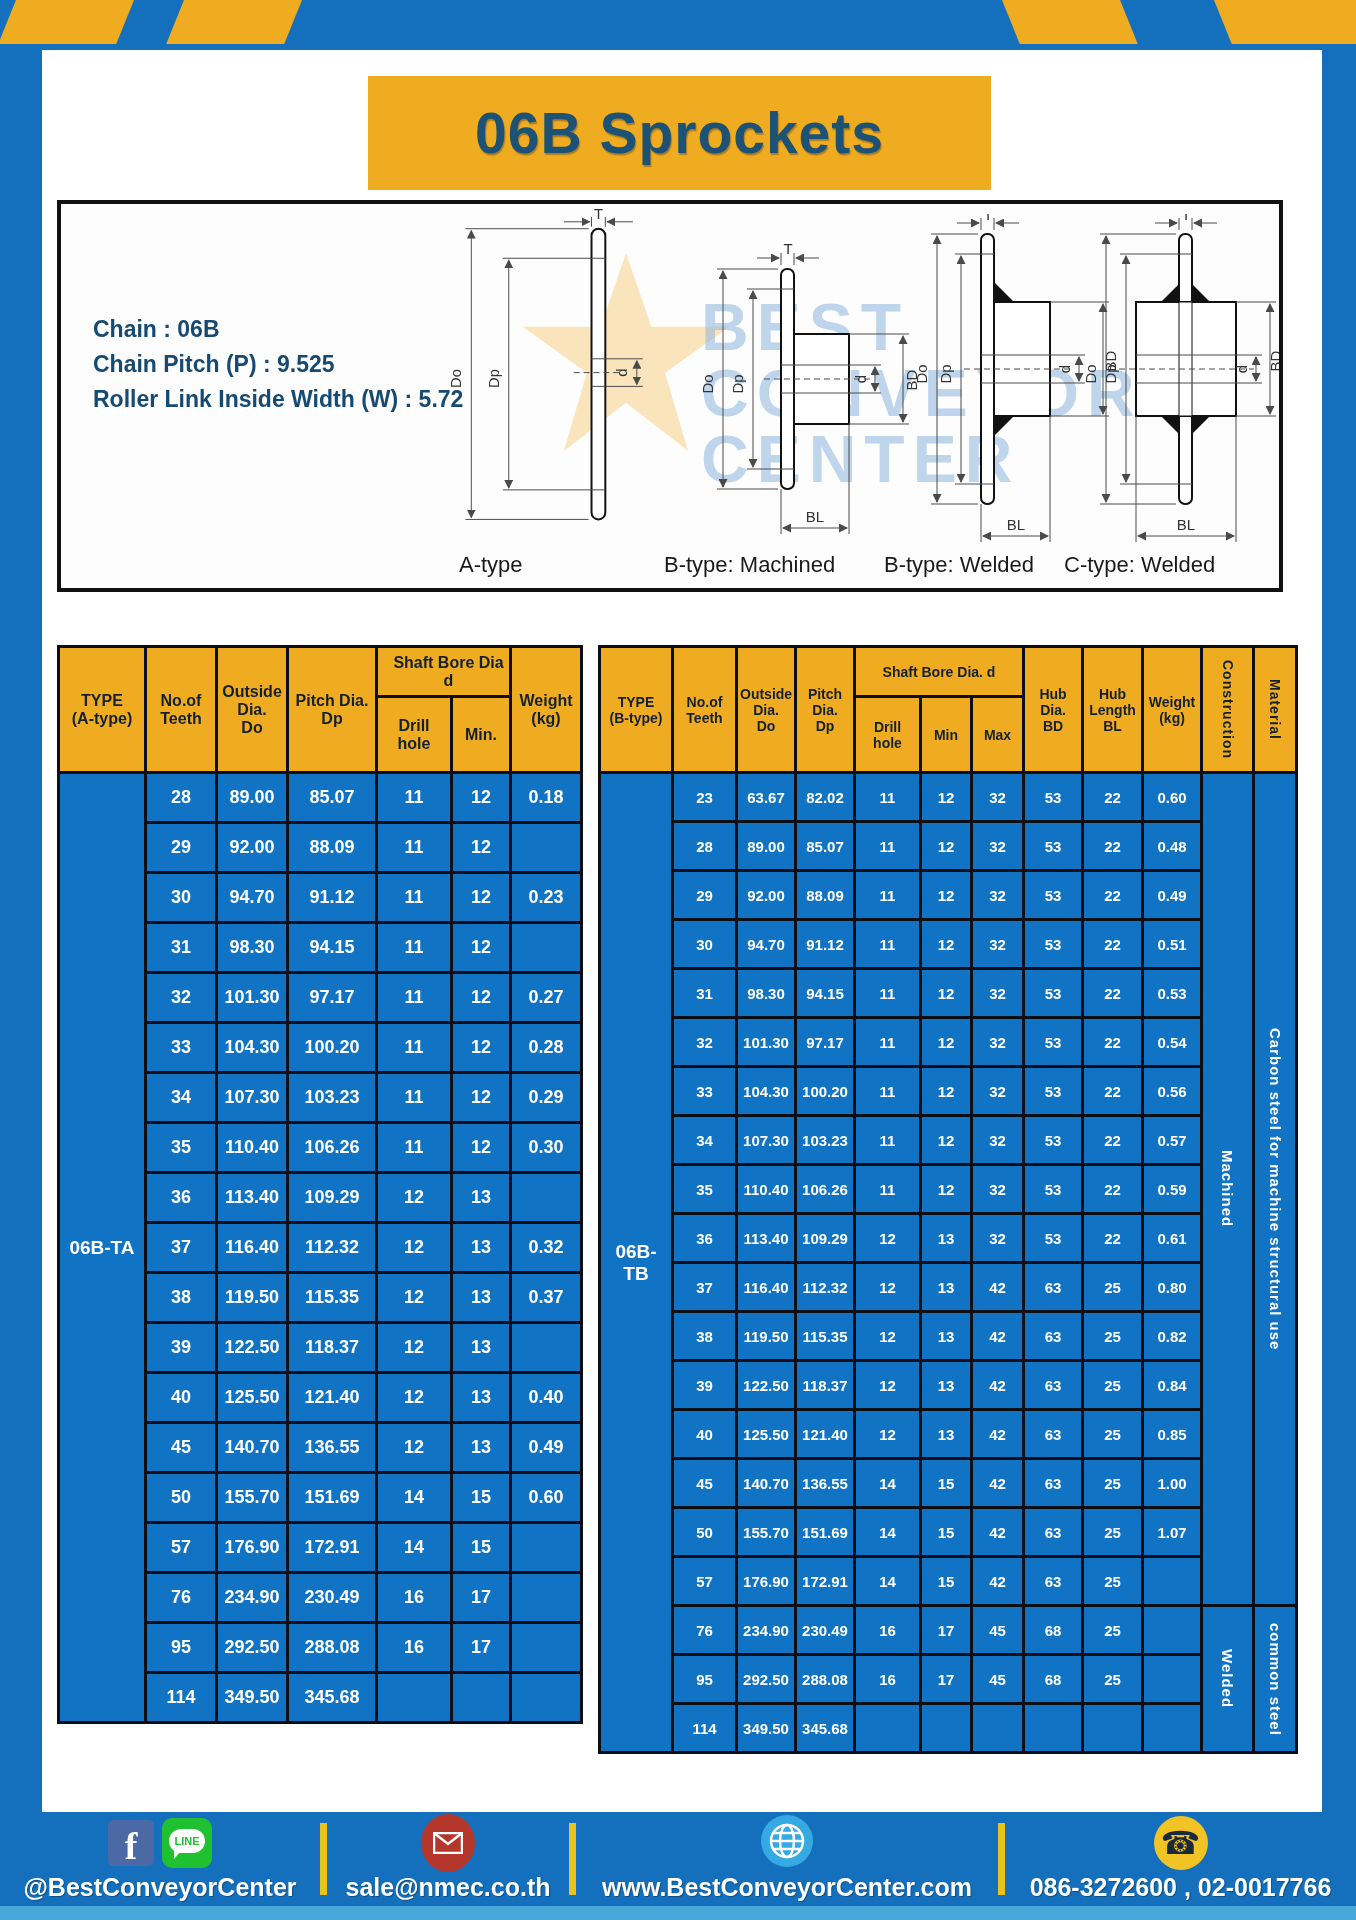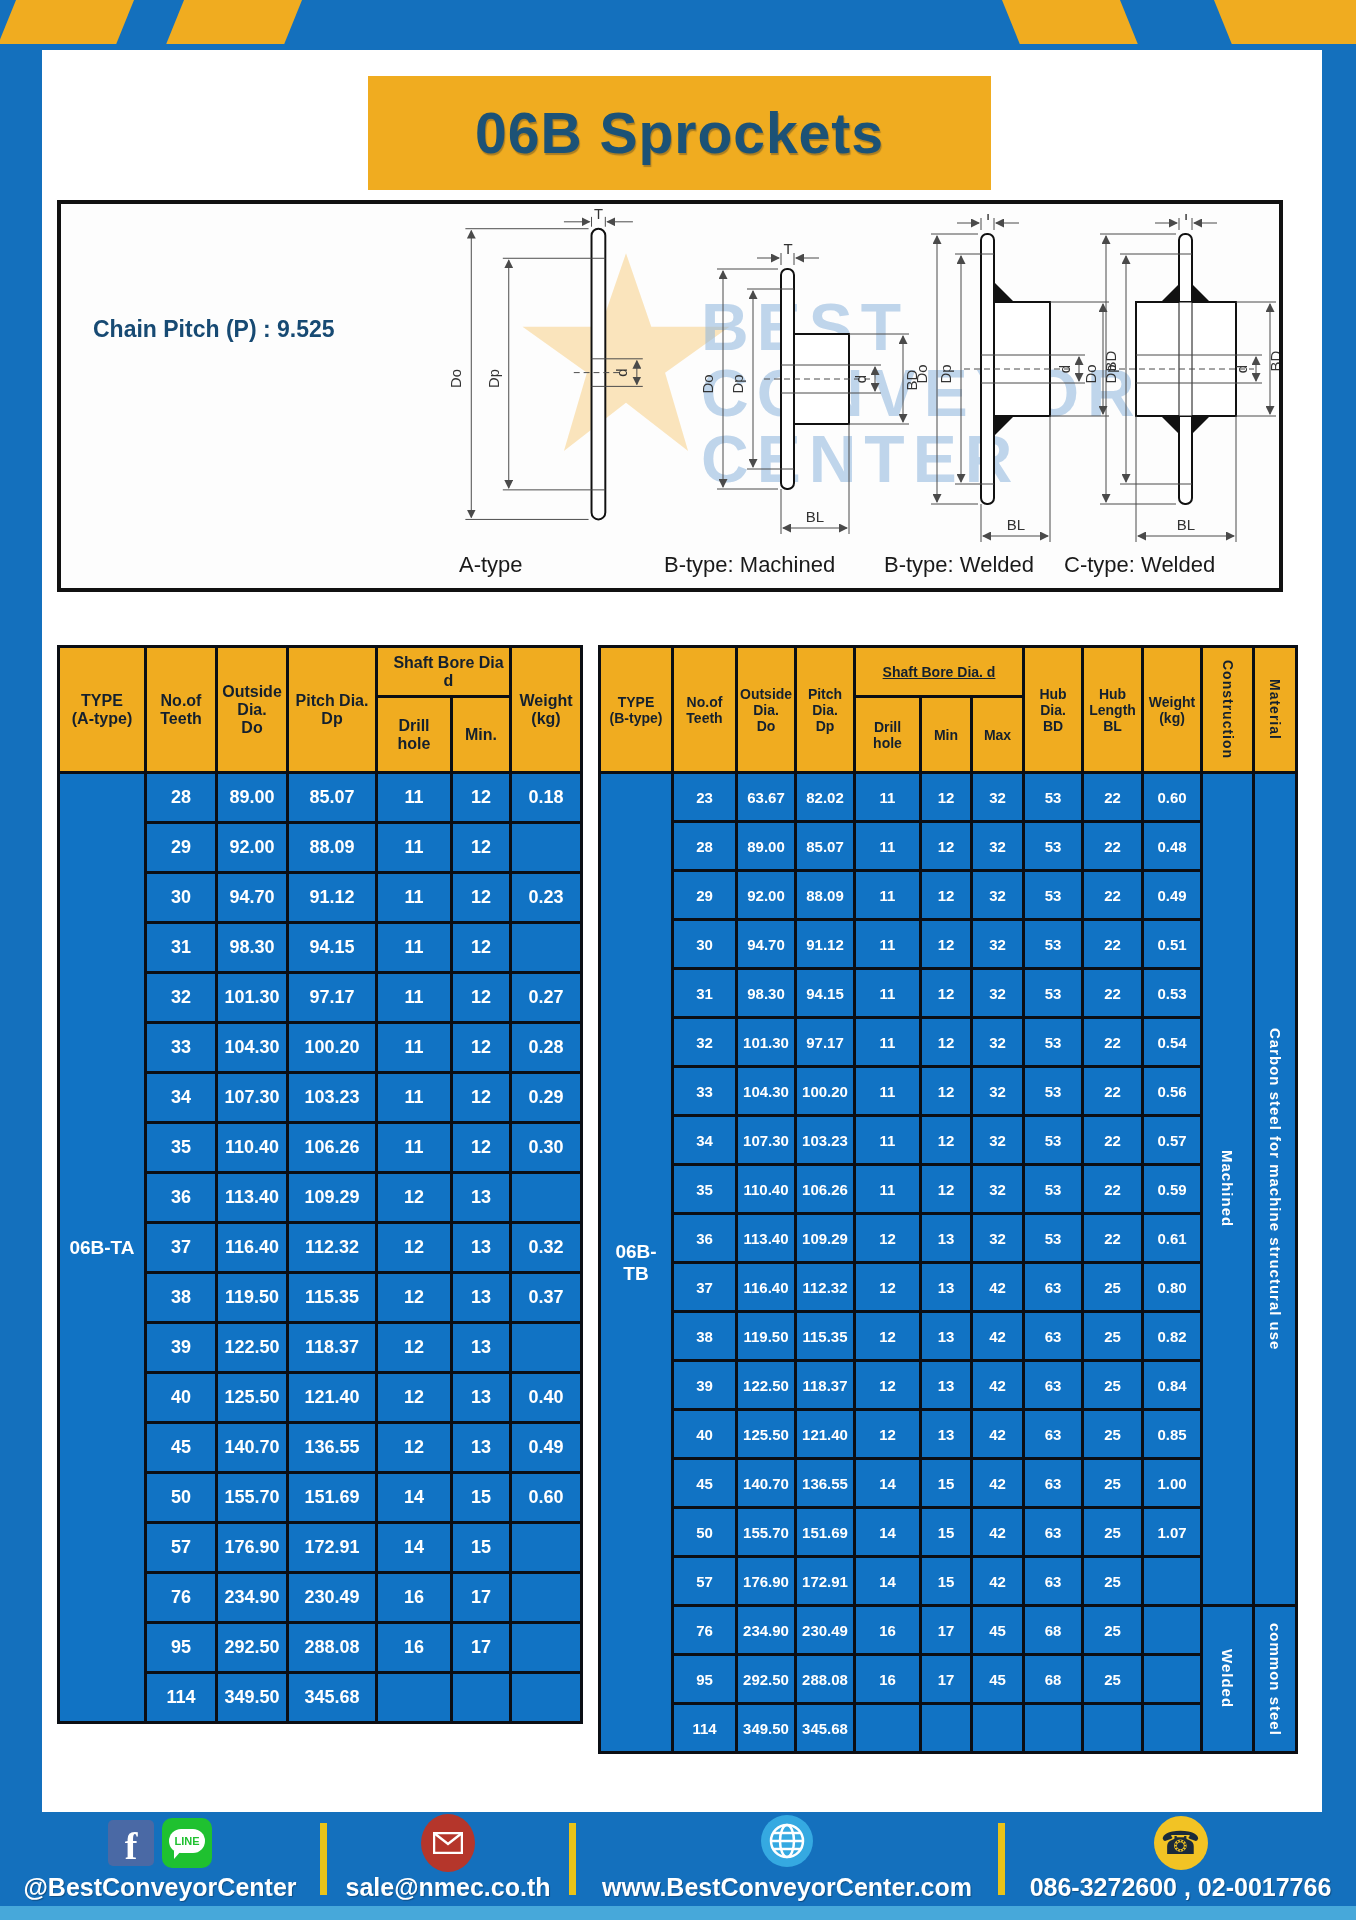--- a/index.html
+++ b/index.html
@@ -102,21 +102,23 @@
     <div class="watermark-star">
       <svg width="230" height="230" viewBox="0 0 100 100">
         <polygon points="50,4 61,36 95,36 67,56 77,90 50,69 23,90 33,56 5,36 39,36" fill="#F7C76F"></polygon>
       </svg>
     </div>
     <div class="watermark-text">BEST
 CONVEYOR
 CENTER</div>
 
     <div class="specs">
+      <div class="spec-line">Chain : 06B</div>
       <div class="spec-line">Chain Pitch (P) : 9.525</div>
+      <div class="spec-line">Roller Link Inside Width (W) : 5.72</div>
     </div>
 
     <div class="diagram" style="left:363px;top:5px;">
       <svg width="270" height="340" viewBox="0 0 270 345">
         <rect x="168" y="20" width="14" height="295" rx="7" fill="#fff" stroke="#111" stroke-width="2"></rect>
         <line x1="168" y1="50" x2="182" y2="50" stroke="#111"></line>
         <line x1="168" y1="285" x2="182" y2="285" stroke="#111"></line>
         <line x1="168" y1="152" x2="182" y2="152" stroke="#111"></line>
         <line x1="168" y1="180" x2="182" y2="180" stroke="#111"></line>
         <line x1="150" y1="166" x2="200" y2="166" stroke-dasharray="6,4"></line>
@@ -470,21 +472,21 @@
         <th rowspan="2">TYPE
 (B-type)</th>
         <th rowspan="2">No.of
 Teeth</th>
         <th rowspan="2">Outside
 Dia.
 Do</th>
         <th rowspan="2">Pitch
 Dia.
 Dp</th>
-        <th colspan="3" style="height:50px;text-decoration:underline;">Shaft Bore Dia. d</th>
+        <th colspan="3" style="height:50px;">Shaft Bore Dia. d</th>
         <th rowspan="2">Hub
 Dia.
 BD</th>
         <th rowspan="2">Hub
 Length
 BL</th>
         <th rowspan="2">Weight
 (kg)</th>
         <th rowspan="2" class="vert">Construction</th>
         <th rowspan="2" class="vert">Material</th>

